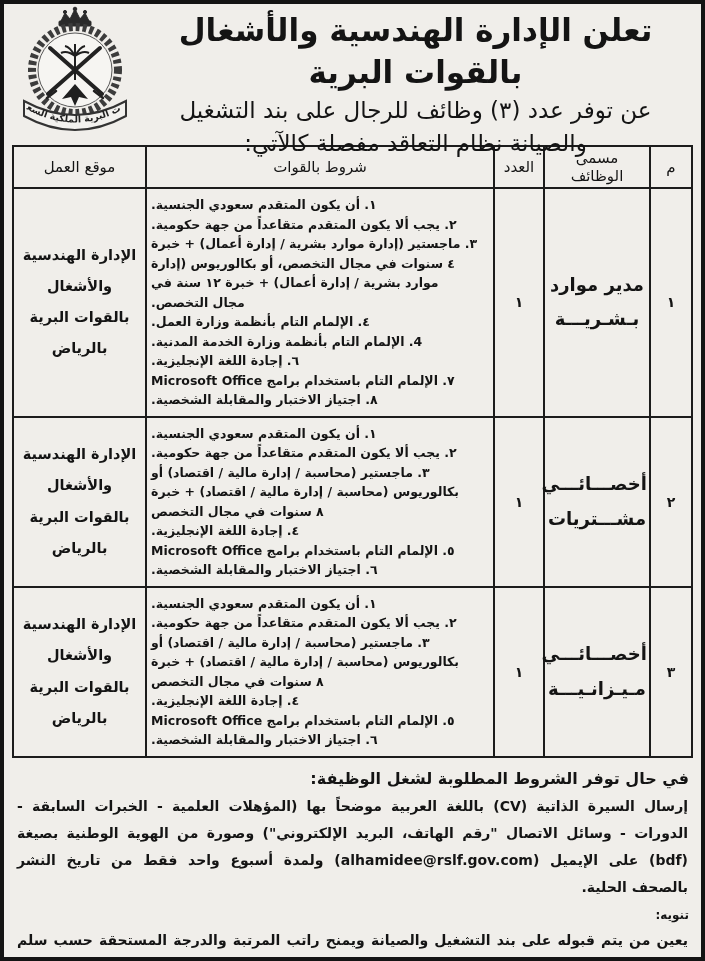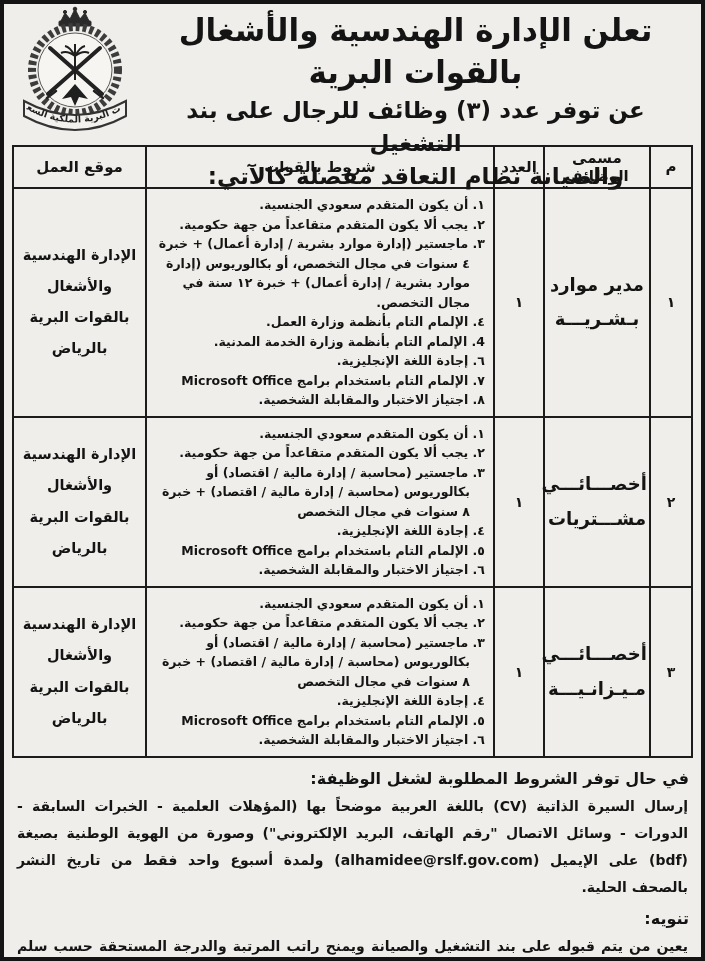--- a/index.html
+++ b/index.html
@@ -13,57 +13,57 @@
     padding:2px 8px;
     direction:rtl;
     font-family:"DejaVu Sans","Liberation Sans",sans-serif;
     color:#141414;
     overflow:hidden;
   }
   
   .header{display:flex;align-items:flex-start;height:136px;}
   .titles{flex:1;text-align:center;padding-top:4px;}
   .title-main{font-size:31px;font-weight:900;line-height:1.35;letter-spacing:-0.5px;}
-  .title-sub{font-size:23px;font-weight:700;line-height:1.45;}
+  .title-sub{font-size:23px;font-weight:400;line-height:1.45;}
   .logo-wrap{width:126px;flex:0 0 126px;display:flex;justify-content:center;}
   
   table.jobs{
     width:100%;
     border-collapse:collapse;
     table-layout:fixed;
     margin-top:3px;
   }
   table.jobs td,table.jobs th{
     border:2px solid #1c1c1c;
     vertical-align:middle;
     box-sizing:border-box;
   }
   table.jobs th{
-    font-size:15px;font-weight:700;text-align:center;height:33px;padding:2px;
+    font-size:15px;font-weight:400;text-align:center;height:33px;padding:2px;
   }
   .col-num{width:42px;}
   .col-title{width:106px;}
   .col-count{width:50px;}
   .col-req{width:348px;}
   .col-loc{width:133px;}
   td.c-num,td.c-count{text-align:center;font-size:14px;font-weight:900;}
   td.c-title{text-align:center;font-size:18px;font-weight:900;line-height:1.9;padding:2px;}
   td.c-loc{text-align:center;font-size:14.5px;font-weight:900;line-height:2.15;padding:2px 6px;}
   td.c-req{padding:6px 8px 6px 4px;}
   .req{
     font-size:12.5px;font-weight:700;line-height:1.56;
     padding-right:15px;text-indent:-15px;
-    text-align:right;
+    text-align:left;
   }
   tr.r1{height:204px;} tr.r2{height:154px;} tr.r3{height:154px;}
   
   .footer{margin-top:9px;padding:0 4px;}
   .f-heading{font-size:16px;font-weight:900;line-height:1.5;}
   .f-para{font-size:14px;font-weight:700;line-height:1.95;text-align:justify;margin:2px 1px 4px;}
-  .f-notice{font-size:16px;font-weight:900;line-height:1.6;margin-top:2px;}
+  .f-notice{font-size:12px;font-weight:900;line-height:1.6;margin-top:2px;}
 </style>
 </head>
 <body>
 
 <div class="page">
 
   <div class="header">
     <div class="titles">
       <div class="title-main">تعلن الإدارة الهندسية والأشغال بالقوات البرية</div>
       <div class="title-sub">عن توفر عدد (٣) وظائف للرجال على بند التشغيل</div>

